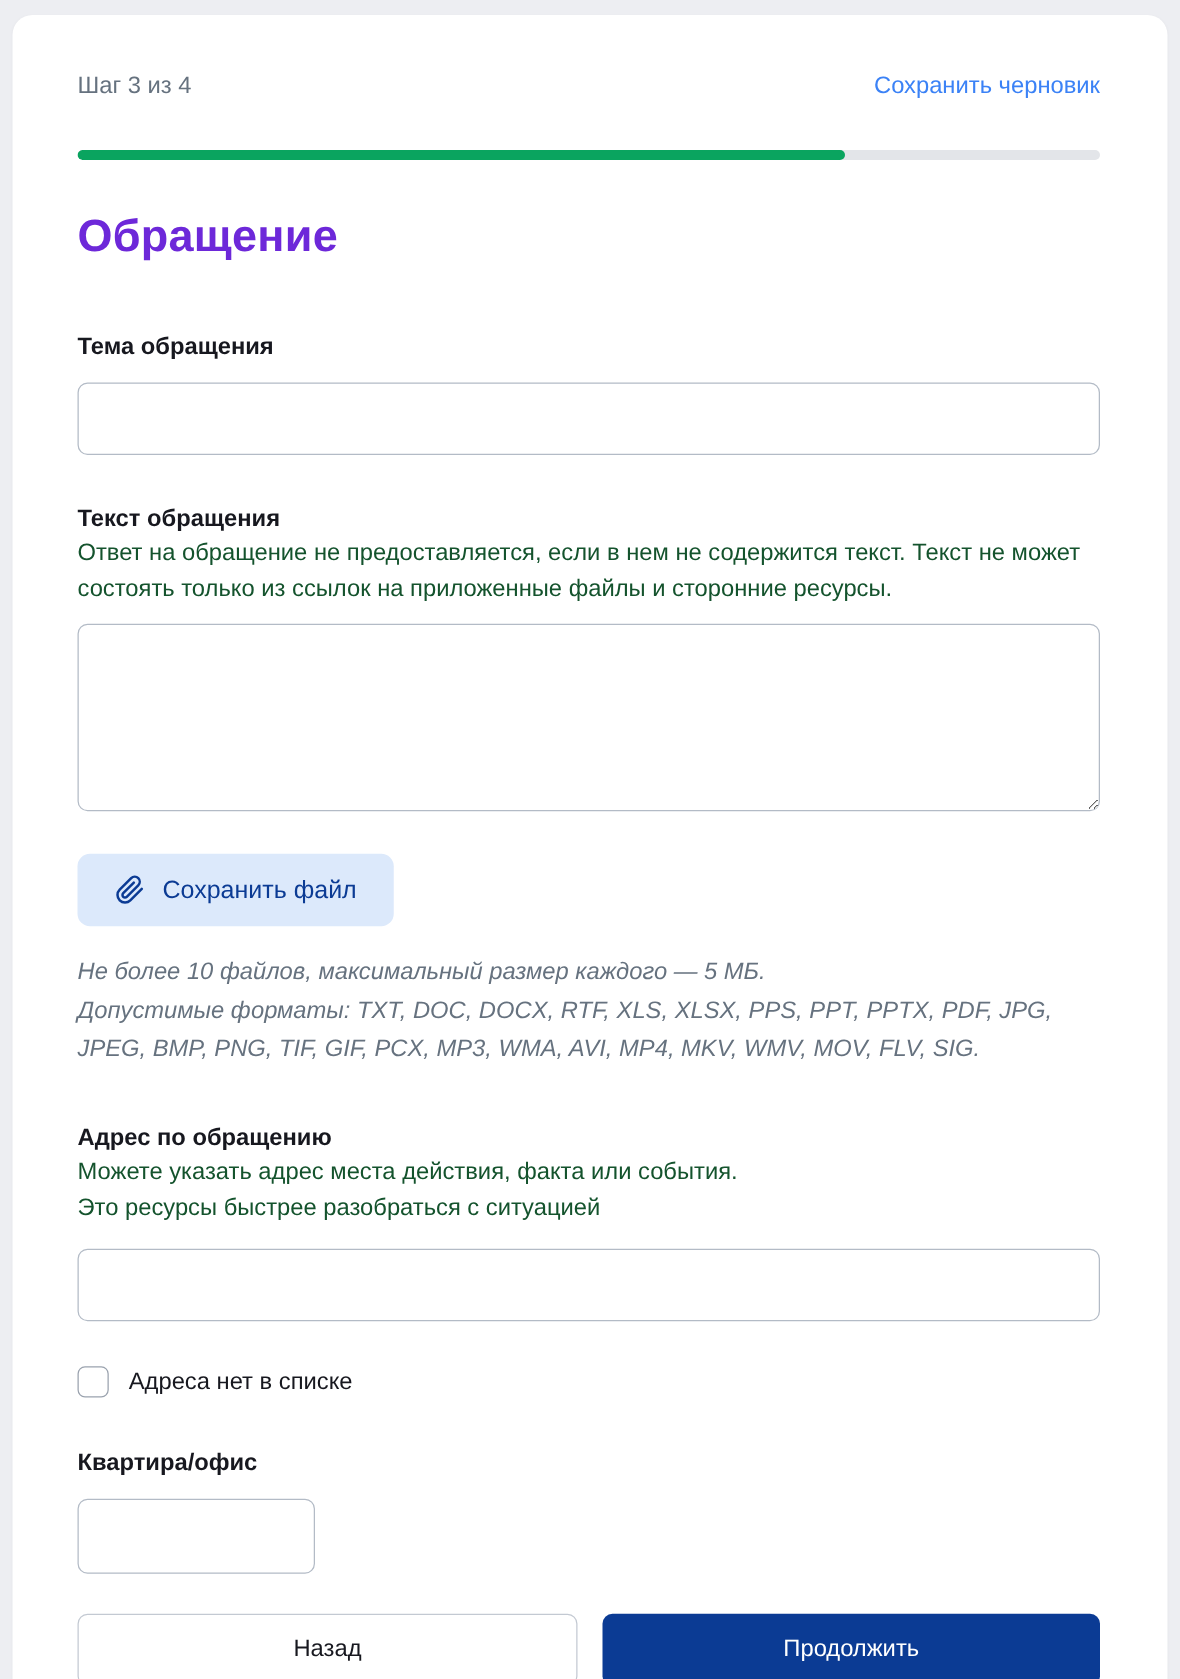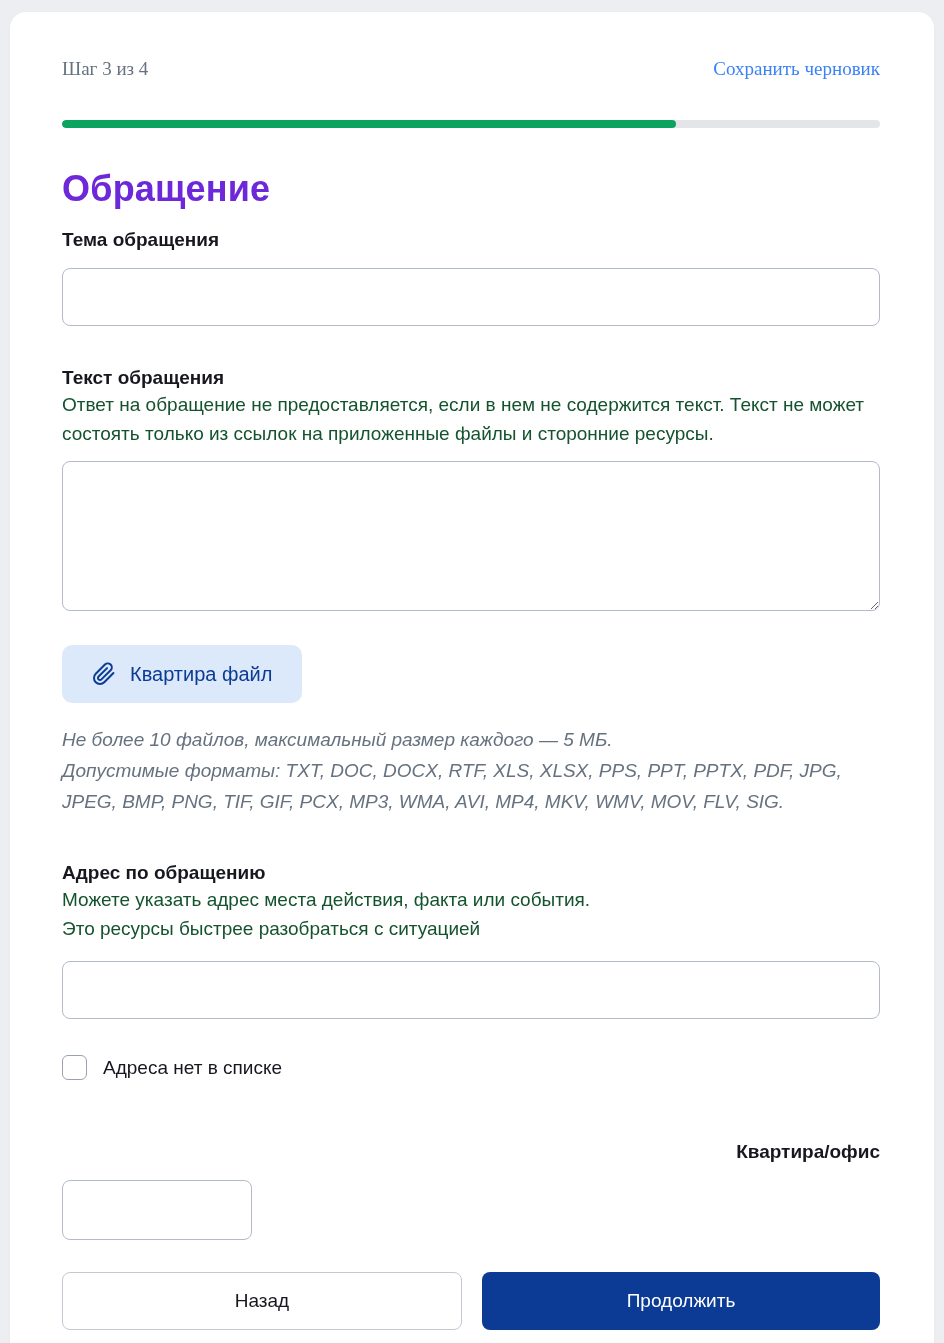--- a/index.html
+++ b/index.html
@@ -18,21 +18,20 @@
     background: #FFFFFF;
     border-radius: 16px;
     padding: 44px 54px 48px 52px;
     box-shadow: 0 1px 3px rgba(20,30,60,0.04);
   }
   .topbar {
     display: flex;
     justify-content: space-between;
     align-items: center;
     line-height: 26px;
-    font-family: Liberation Serif, serif;
   }
   .step-label {
     font-size: 19px;
     color: #66727F;
   }
   .save-draft-link {
     font-size: 19px;
     color: #3b82f6;
     text-decoration: none;
     cursor: pointer;
@@ -57,24 +56,24 @@
     font-weight: 700;
     color: #6d28d9;
     letter-spacing: 0.2px;
   }
   .field-label {
     font-size: 19px;
     font-weight: 700;
     color: #17181F;
     line-height: 24px;
   }
-  .mt-topic { margin-top: 18px; }
+  .mt-topic { margin-top: 56px; }
   .mt-text  { margin-top: 40px; }
   .mt-address { margin-top: 44px; }
-  .mt-apartment { margin-top: 60px; text-align: right; }
+  .mt-apartment { margin-top: 41px; }
   .hint {
     margin-top: 0;
     font-size: 19px;
     color: #14532d;
     line-height: 29px;
   }
   .text-input {
     display: block;
     width: 100%;
     height: 58px;
@@ -195,21 +194,21 @@
   <div class="field-label mt-text">Текст обращения</div>
   <div class="hint">Ответ на обращение не предоставляется, если в нем не содержится текст. Текст не может состоять только из ссылок на приложенные файлы и сторонние ресурсы.</div>
   <textarea class="text-area" style=""></textarea>
 
   <button class="attach-btn">
     <span>
       <svg width="24" height="24" viewBox="0 0 24 24" fill="none" stroke="currentColor" stroke-width="2" stroke-linecap="round" stroke-linejoin="round">
         <path d="M21.44 11.05l-9.19 9.19a6 6 0 0 1-8.49-8.49l9.19-9.19a4 4 0 0 1 5.66 5.66l-9.2 9.19a2 2 0 0 1-2.83-2.83l8.49-8.48"></path>
       </svg>
     </span>
-    <span>Квартира файл</span>
+    <span>Сохранить файл</span>
   </button>
 
   <div class="attach-hints">
     <div>Не более 10 файлов, максимальный размер каждого — 5 МБ.</div>
     <div>Допустимые форматы: TXT, DOC, DOCX, RTF, XLS, XLSX, PPS, PPT, PPTX, PDF, JPG, JPEG, BMP, PNG, TIF, GIF, PCX, MP3, WMA, AVI, MP4, MKV, WMV, MOV, FLV, SIG.</div>
   </div>
 
   <div class="field-label mt-address">Адрес по обращению</div>
   <div class="hint">
     <div>Можете указать адрес места действия, факта или события.</div>

